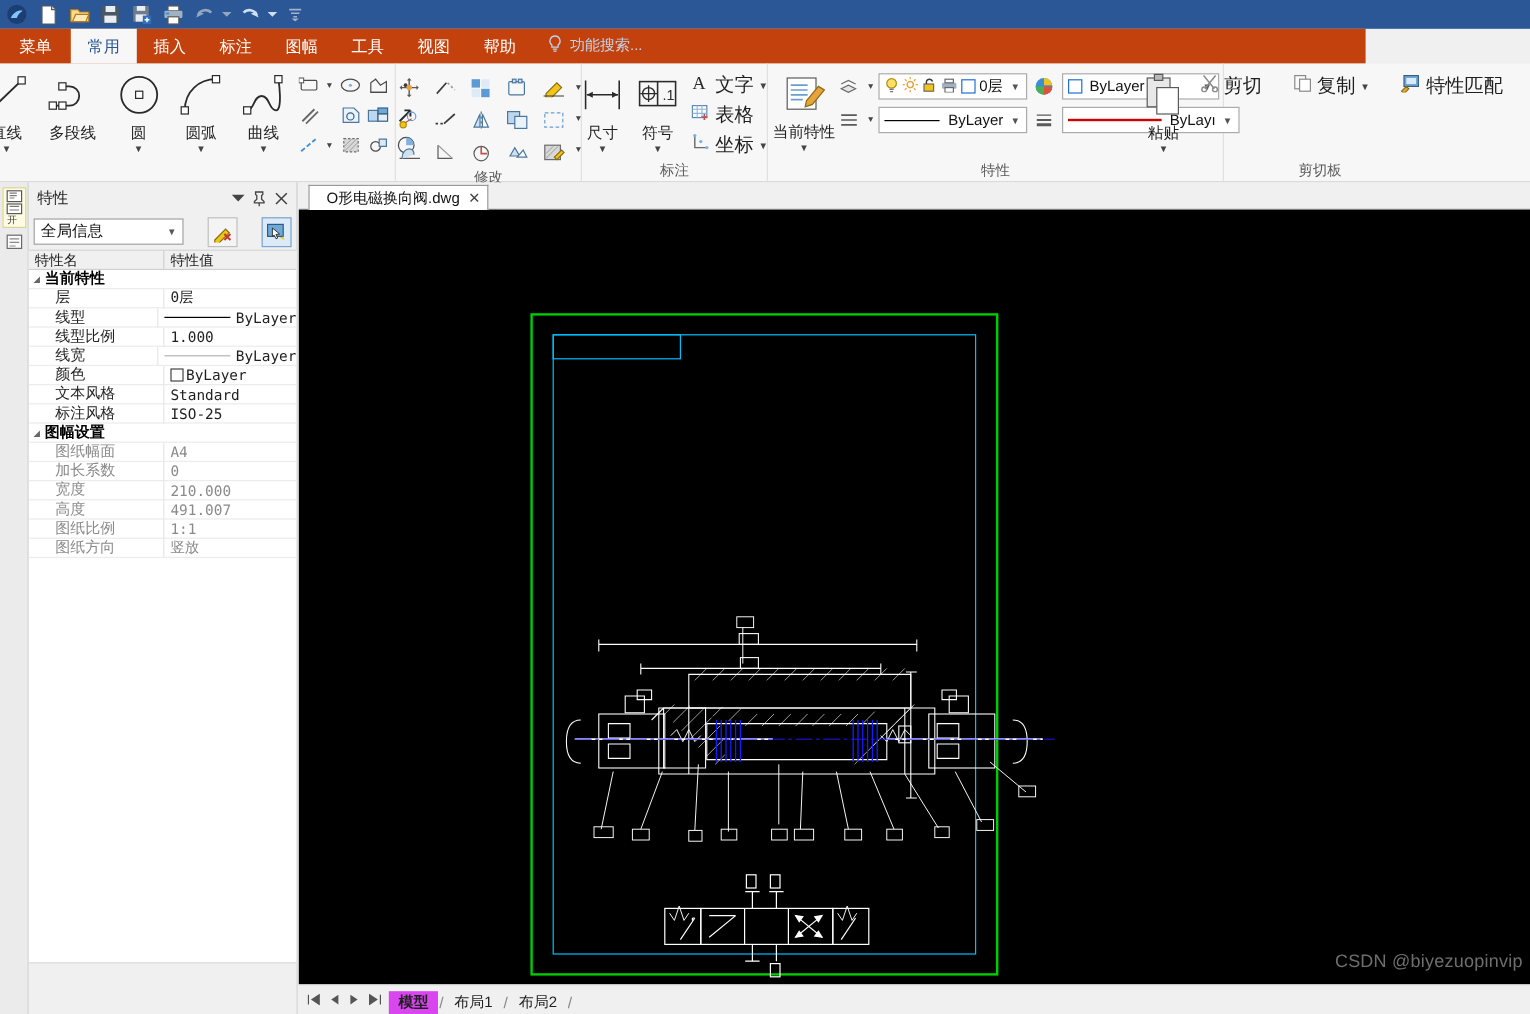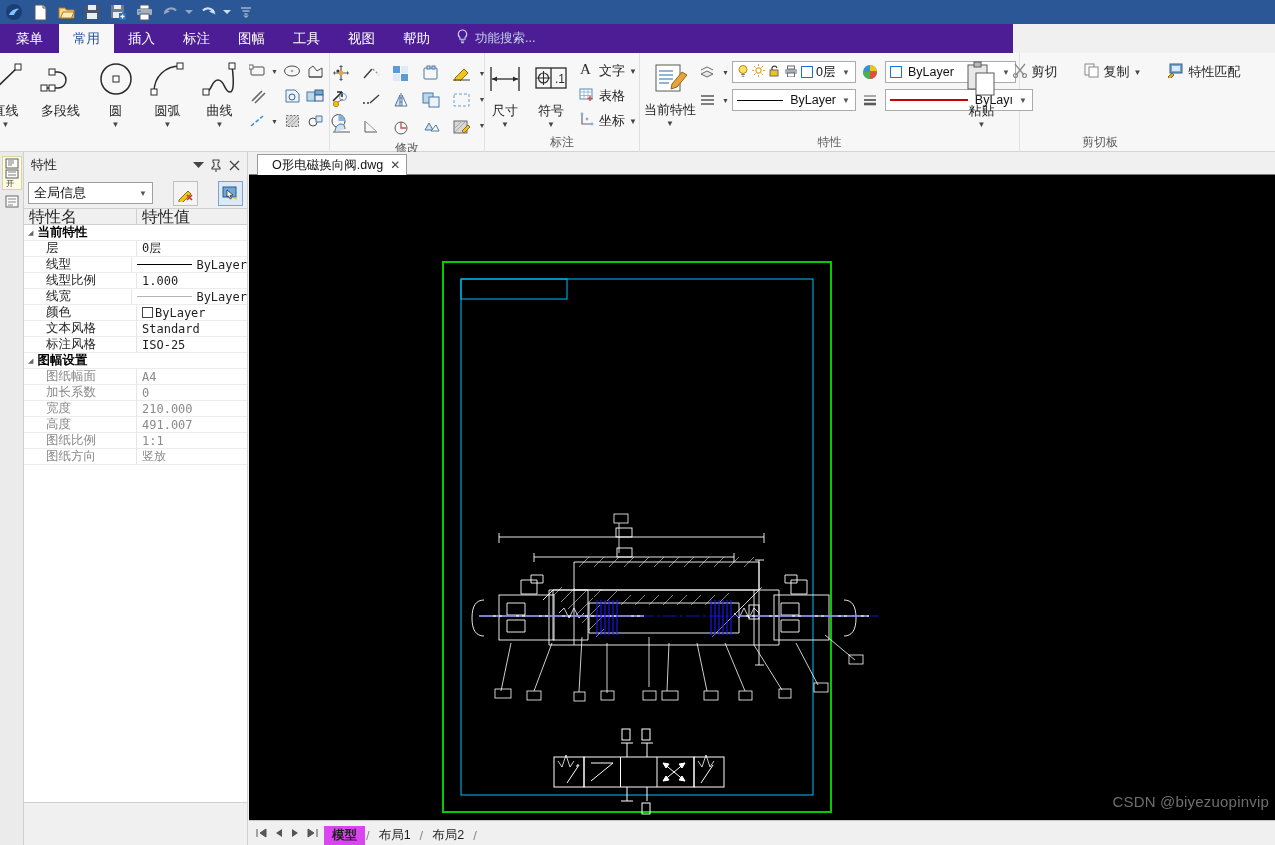--- a/index.html
+++ b/index.html
@@ -22,22 +22,22 @@
   }
   .qat-btn svg { display: block; }
   .title-text {
     position: absolute; right: 0; top: 0; height: 24px; line-height: 24px;
     color: #ffffff; font-size: 12px; white-space: nowrap;
     padding-right: 2px;
   }
 
   
   .tabbar {
-    position: absolute; left: 0; top: 24px; width: 1013px; height: 29px;
-    background: #4c1d95; display: flex; align-items: center;
+    position: absolute; left: 0; top: 24px; width: 1138px; height: 29px;
+    background: #c2410c; display: flex; align-items: center;
   }
   .tab {
     height: 29px; line-height: 29px; padding: 0 14px;
     color: #ffffff; font-size: 13.5px; white-space: nowrap; cursor: default;
   }
   .tab.active { background: #f7f7f7; color: #2b5797; }
   .tab.menu { padding: 0 16px; }
   .search-wrap { display: flex; align-items: center; gap: 6px; margin-left: 12px; height: 29px; }
   .search-hint { color: #c3d3ea; font-size: 12.5px; }
 
@@ -70,21 +70,21 @@
   .icongrid { display: grid; grid-auto-flow: column; gap: 1px 0; padding-top: 2px; }
   .icell {
     width: 23px; height: 24px; display: flex; align-items: center;
     justify-content: center; cursor: default;
   }
   .icell.wide { width: 30px; }
   .mini-caret { font-size: 7px; color: #444; align-self: center; }
 
   
   .trow { display: flex; align-items: center; height: 24px; padding: 0 4px; gap: 4px; cursor: default; }
-  .trow .lbl { font-size: 13px; color: #1f1f1f; white-space: nowrap; }
+  .trow .lbl { font-size: 16px; color: #1f1f1f; white-space: nowrap; }
   .trow .caret { font-size: 8px; color: #444; }
 
   
   .combo {
     height: 22px; border: 1px solid #ababab; background: #fff;
     display: flex; align-items: center; padding: 0 2px 0 4px;
     font-size: 12.5px; color: #111; gap: 3px;
   }
   .combo .cval { flex: 1; white-space: nowrap; overflow: hidden; }
   .combo .cdrop { font-size: 8px; color: #555; padding: 0 3px; }
@@ -117,21 +117,21 @@
   .pp-combo {
     flex: 1; height: 22px; background: #fff; border: 1px solid #a0a0a0;
     display: flex; align-items: center; padding: 0 2px 0 5px; font-size: 13px; color: #111;
   }
   .pp-combo .cval { flex: 1; }
   .pp-tb-btn { width: 25px; height: 25px; border: 1px solid #bfbfbf; background: #f4f4f4; display: flex; align-items: center; justify-content: center; }
   .pp-tb-btn.pressed { background: #dce9f7; border-color: #7aa3d0; }
 
   .pp-grid { flex: 1; background: #fff; border-top: 1px solid #cfcfcf; border-bottom: 1px solid #cfcfcf; overflow: hidden; }
   .pp-thead { display: flex; height: 16px; background: #f0f0f0; border-bottom: 1px solid #d0d0d0; }
-  .pp-th { font-size: 16px; color: #1f1f1f; padding-left: 5px; line-height: 16px; }
+  .pp-th { font-size: 12px; color: #1f1f1f; padding-left: 5px; line-height: 16px; }
   .pp-th.c1 { width: 113px; border-right: 1px solid #d0d0d0; }
   .pp-th.c2 { flex: 1; }
   .pp-row { display: flex; height: 16px; border-bottom: 1px solid #ececec; align-items: center; }
   .pp-cat { display: flex; height: 16px; align-items: center; border-bottom: 1px solid #ececec; padding-left: 4px; }
   .pp-cat .tri { font-size: 7px; color: #666; margin-right: 4px; }
   .pp-cat .ctext { font-size: 12.5px; font-weight: bold; color: #000; }
   .pp-c1 { width: 113px; font-size: 12.5px; color: #1f1f1f; padding-left: 22px; border-right: 1px solid #e6e6e6; line-height: 15px; height: 16px; }
   .pp-c1.dim { color: #8a8a8a; }
   .pp-c2 { flex: 1; font-size: 12px; color: #1f1f1f; padding-left: 5px; display: flex; align-items: center; gap: 4px; font-family: "DejaVu Sans Mono", monospace; }
   .pp-c2.dim { color: #8a8a8a; }

